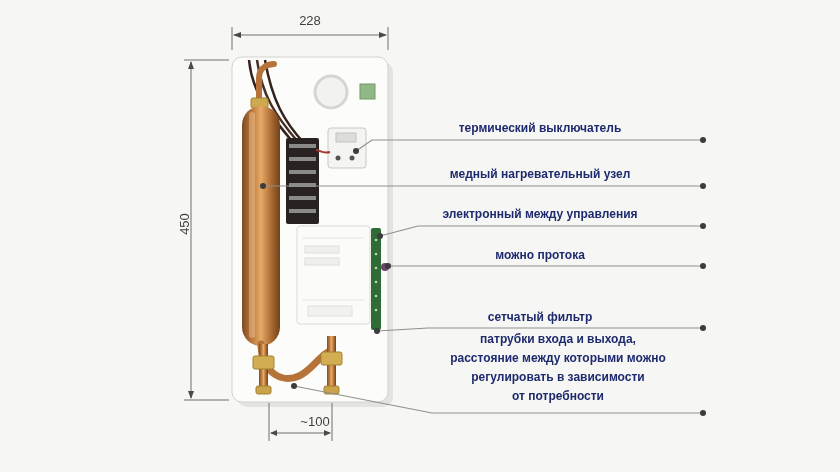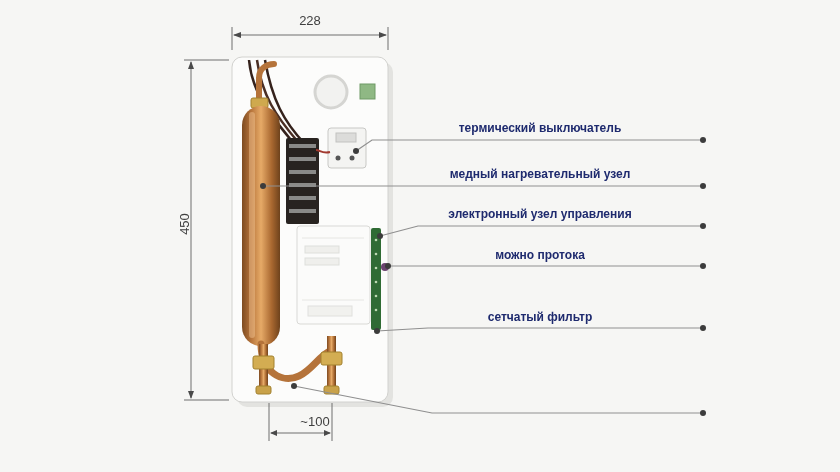--- a/index.html
+++ b/index.html
@@ -161,21 +161,25 @@
         <circle cx="388" cy="266" r="3"></circle>
       <circle cx="703" cy="328" r="3"></circle>
         <circle cx="377" cy="331" r="3"></circle>
       <circle cx="703" cy="413" r="3"></circle>
         <circle cx="294" cy="386" r="3"></circle>
     </g>
   </svg>
 
   <div class="callout" style="left:380px;top:119px;width:320px;">термический выключатель</div>
   <div class="callout" style="left:380px;top:165px;width:320px;">медный нагревательный узел</div>
-  <div class="callout" style="left:380px;top:205px;width:320px;">электронный узел управления</div>
+  <div class="callout" style="left:380px;top:205px;width:320px;">электронный между управления</div>
   <div class="callout" style="left:380px;top:246px;width:320px;">можно протока</div>
   <div class="callout" style="left:380px;top:308px;width:320px;">сетчатый фильтр</div>
+  <div class="callout para" style="left:408px;top:330px;width:300px;">патрубки входа и выхода,
+расстояние между которыми можно
+регулировать в зависимости
+от потребности</div>
 
   <div class="dim" style="left:280px;top:13px;width:60px;">228</div>
   <div class="dim dim-vert" style="left:150px;top:216px;width:70px;">450</div>
   <div class="dim" style="left:285px;top:414px;width:60px;">~100</div>
 
 </div>
 
 </body></html>

